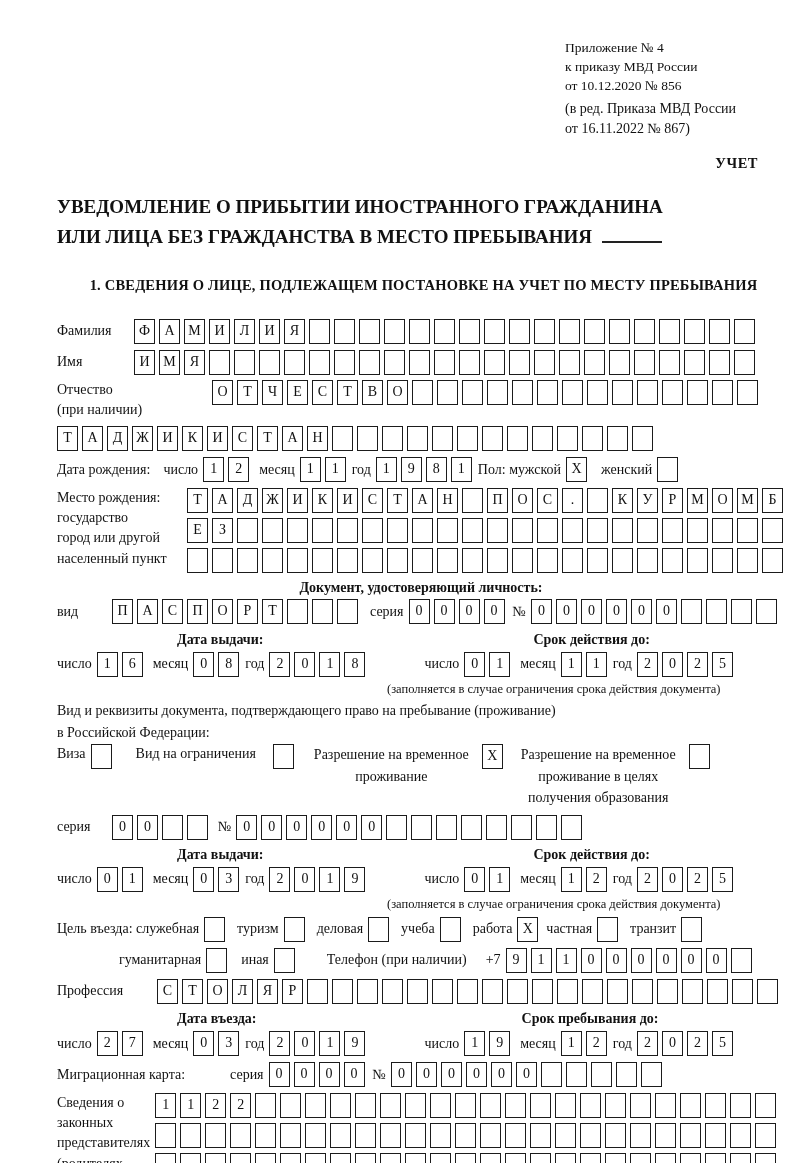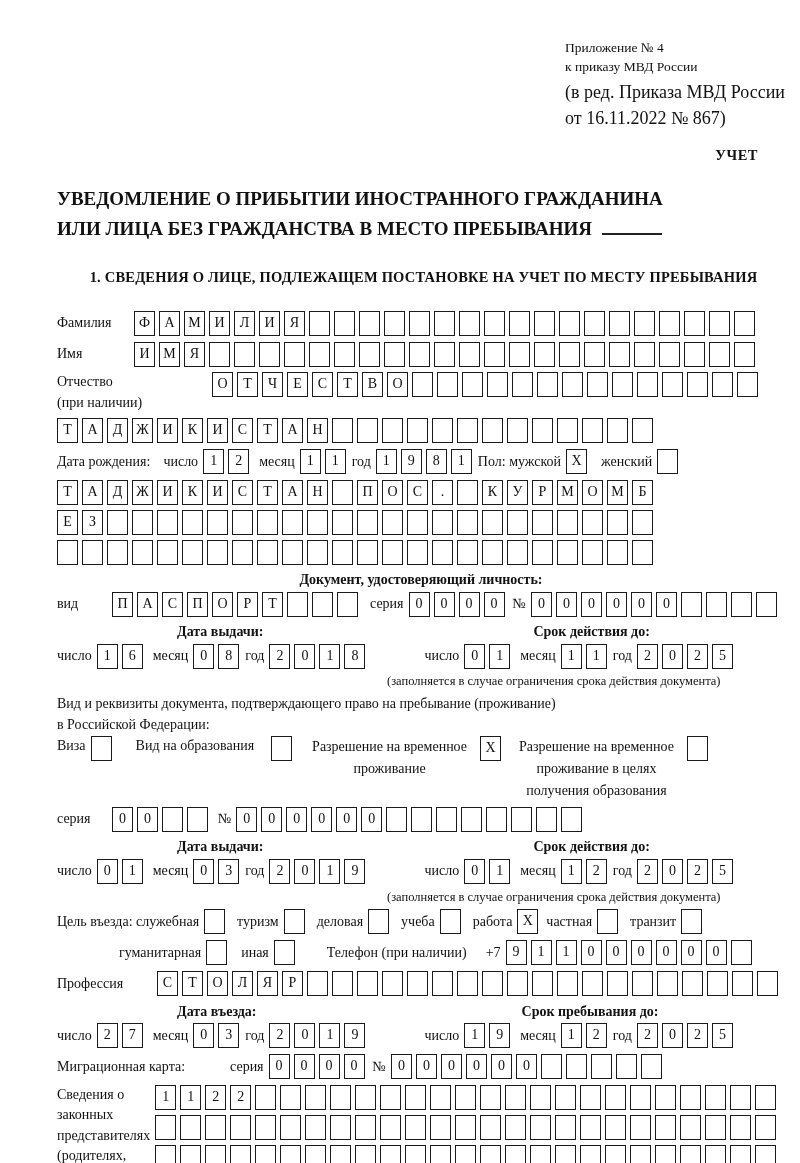--- a/index.html
+++ b/index.html
@@ -2,21 +2,21 @@
 <html lang="ru"><head>
 <meta charset="utf-8">
 <style>
   html,body{margin:0;padding:0;background:#e9e9e9;}
   .page{
     width:800px;min-height:1163px;margin:0 auto;background:#ffffff;
     box-sizing:border-box;padding:38px 10px 30px 57px;
     font-family:"Liberation Serif","DejaVu Serif",serif;color:#111;
   }
   .doc-ref{margin-left:508px;font-size:13.5px;line-height:1.42;}
-  .doc-ref .small{font-size:18px;}
+  .doc-ref .small{font-size:14px;}
   .doc-ref .small.first{margin-top:4px;}
   .forma{font-weight:bold;font-size:14.5px;text-align:right;padding-right:32px;margin-top:16px;letter-spacing:0.5px;}
   .title{font-weight:bold;font-size:19px;text-align:left;margin-top:20px;line-height:1.55;}
   .blank-line{display:inline-block;width:60px;height:13px;border-bottom:2px solid #222;margin-left:10px;}
   .section-heading{font-weight:bold;font-size:14.5px;text-align:center;margin-top:26px;letter-spacing:0.2px;white-space:nowrap;font-family:Liberation Serif, serif;}
   #form-body{margin-top:24px;}
   .frow{display:flex;align-items:center;margin-bottom:5px;min-height:26px;}
   .frow.top{align-items:flex-start;}
   .frow.center{justify-content:center;}
   .frow.tight{margin-bottom:1px;min-height:20px;}
@@ -35,20 +35,21 @@
   .rowstack{display:inline-flex;flex-direction:column;row-gap:5px;}
 </style>
 </head>
 <body>
 
 <div class="page">
 
   <div class="doc-ref">
     <div>Приложение № 4</div>
     <div>к приказу МВД России</div>
+    <div>от 10.12.2020 № 856</div>
     <div class="small first">(в ред. Приказа МВД России</div>
     <div class="small">от 16.11.2022 № 867)</div>
   </div>
 
   <div class="forma">УЧЕТ</div>
 
   <div class="title">
     <div>УВЕДОМЛЕНИЕ О ПРИБЫТИИ ИНОСТРАННОГО ГРАЖДАНИНА</div>
     <div>
       <span>ИЛИ ЛИЦА БЕЗ ГРАЖДАНСТВА В МЕСТО ПРЕБЫВАНИЯ</span><span class="blank-line"></span>
@@ -192,20 +193,24 @@
           <span class="cell">9</span>
           <span class="cell">8</span>
           <span class="cell">1</span>
         </span>
         <span class="lbl " style="margin-left: 2px;">Пол: мужской</span>
         <span class="cell">X</span>
         <span class="lbl " style="margin-left: 10px;">женский</span>
         <span class="cell"></span>
       </div>
       <div class="frow top">
+        <span class="lbl " style="min-width: 125px;">Место рождения:
+государство
+город или другой
+населенный пункт</span>
         <span class="rowstack">
           <span class="cells">
             <span class="cell">Т</span>
             <span class="cell">А</span>
             <span class="cell">Д</span>
             <span class="cell">Ж</span>
             <span class="cell">И</span>
             <span class="cell">К</span>
             <span class="cell">И</span>
             <span class="cell">С</span>
@@ -364,21 +369,21 @@
       </div>
       <div class="frow tight">
         <span class="lbl ">Вид и реквизиты документа, подтверждающего право на пребывание (проживание)</span>
       </div>
       <div class="frow tight">
         <span class="lbl ">в Российской Федерации:</span>
       </div>
       <div class="frow top">
         <span class="lbl ">Виза</span>
         <span class="cell"></span>
-        <span class="lbl " style="margin-left: 20px;">Вид на образования</span>
+        <span class="lbl " style="margin-left: 20px;">Вид на ограничения</span>
         <span class="cell" style="margin-left: 12px;"></span>
         <span class="lbl mlc" style="margin-left: 16px;">Разрешение на временное
 проживание</span>
         <span class="cell" style="margin-left: 8px;">X</span>
         <span class="lbl mlc" style="margin-left: 14px;">Разрешение на временное
 проживание в целях
 получения образования</span>
         <span class="cell" style="margin-left: 8px;"></span>
       </div>
       <div class="frow">

